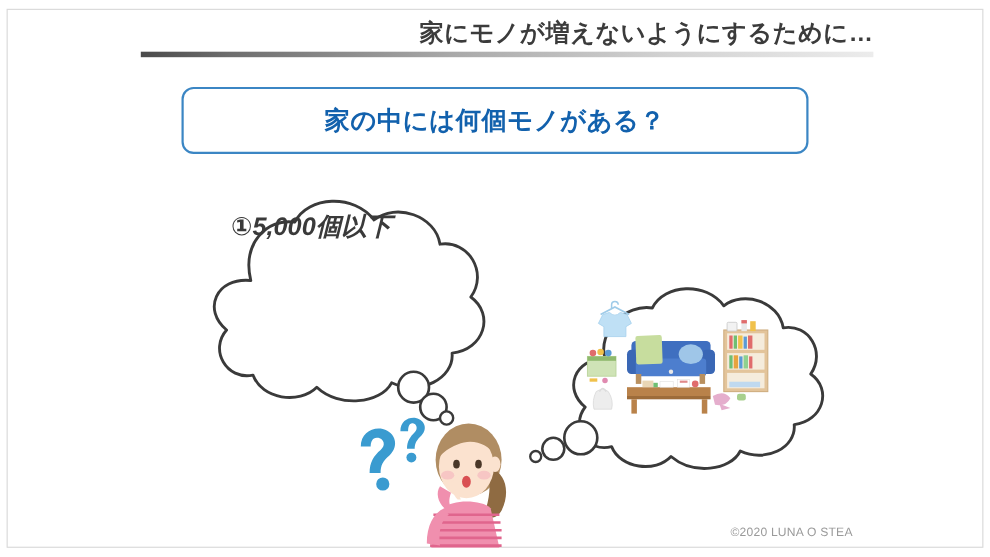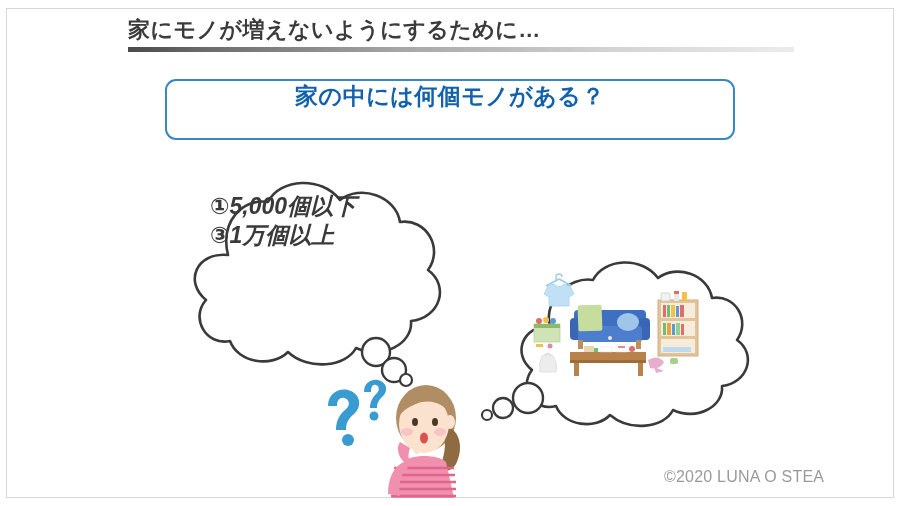--- a/index.html
+++ b/index.html
@@ -29,21 +29,21 @@
     border: 1px solid #d8d8d8;
     box-sizing: border-box;
     pointer-events: none;
   }
   
   .title-wrap {
     position: absolute;
     left: 128px;
     top: 16px;
     width: 666px;
-    text-align: left;
+    text-align: right;
   }
   .title-text {
     font-size: 22px;
     font-weight: bold;
     color: #3b3b3b;
     letter-spacing: 0.5px;
     line-height: 1.25;
     white-space: nowrap;
   }
   .title-rule {
@@ -58,20 +58,21 @@
   .question-box {
     position: absolute;
     left: 165px;
     top: 79px;
     width: 570px;
     height: 61px;
     border: 2px solid #3b86c4;
     border-radius: 11px;
     box-sizing: border-box;
     display: flex;
+    align-items: center;
     justify-content: center;
     background: #ffffff;
   }
   .question-text {
     font-size: 23px;
     font-weight: bold;
     color: #1261ad;
     letter-spacing: 0.5px;
     white-space: nowrap;
   }
@@ -95,22 +96,22 @@
     color: #3a3a3a;
     line-height: 1.28;
     white-space: nowrap;
     letter-spacing: 0px;
     font-style: italic;
   }
   
   .copyright {
     position: absolute;
     left: 664px;
-    top: 468px;
-    font-size: 16px;
+    top: 478px;
+    font-size: 11px;
     color: #9a9a9a;
     letter-spacing: 0.2px;
     white-space: nowrap;
   }
   
   .person {
     position: absolute;
     left: 318px;
     top: 378px;
     width: 170px;
@@ -159,21 +160,20 @@
   <div class="cloud" style="left:358px; top:336px;">
     <svg width="70" height="60" viewBox="0 0 70 60">
       <circle cx="18" cy="16" r="14" fill="#ffffff" stroke="#3a3a3a" stroke-width="2.4"></circle>
       <circle cx="36" cy="34" r="12" fill="#ffffff" stroke="#3a3a3a" stroke-width="2.4"></circle>
       <circle cx="48" cy="44" r="6" fill="#ffffff" stroke="#3a3a3a" stroke-width="2.2"></circle>
     </svg>
   </div>
 
   <div class="options">
     <div class="opt-line">①5,000個以下</div>
-    <div class="opt-line">③1万個以上</div>
   </div>
 
   <div class="cloud" style="left:498px; top:246px;">
     <svg width="300" height="185" viewBox="0 0 300 185">
       <path d="M52 80
                C24 80, 14 108, 34 124
                C20 142, 36 166, 58 160
                C66 180, 98 184, 112 169
                C132 186, 166 182, 175 164
                C198 175, 226 161, 224 140

